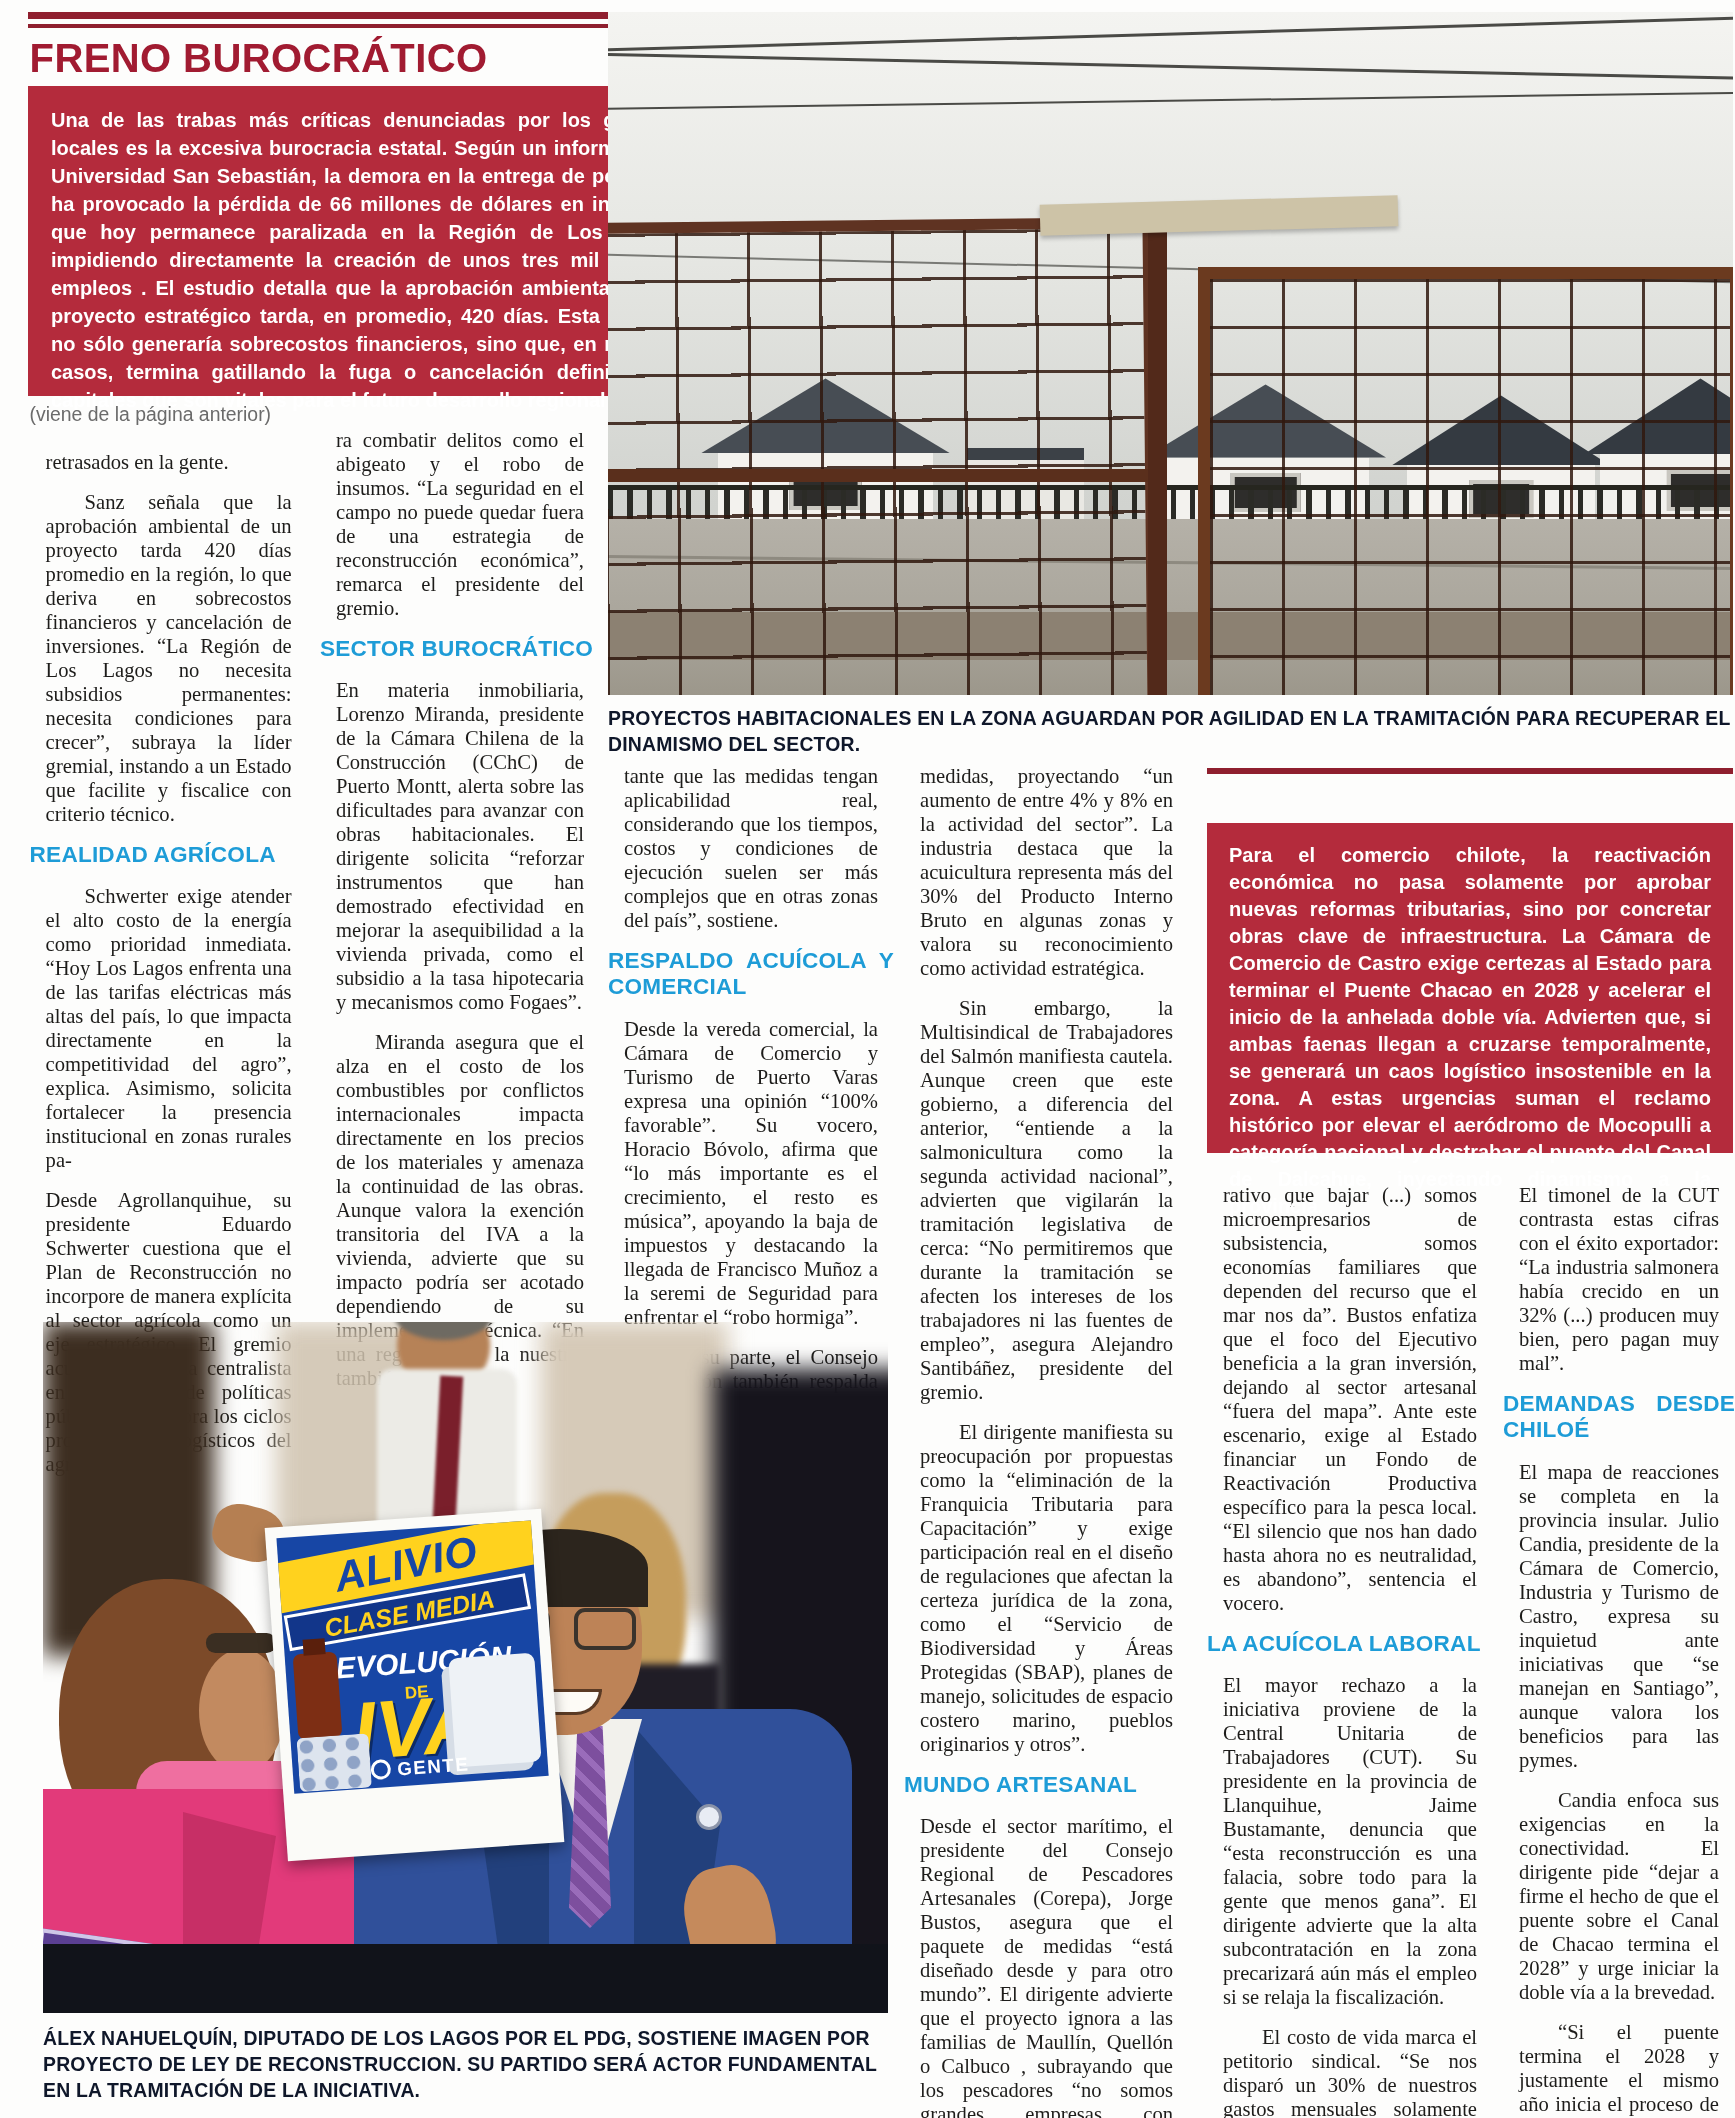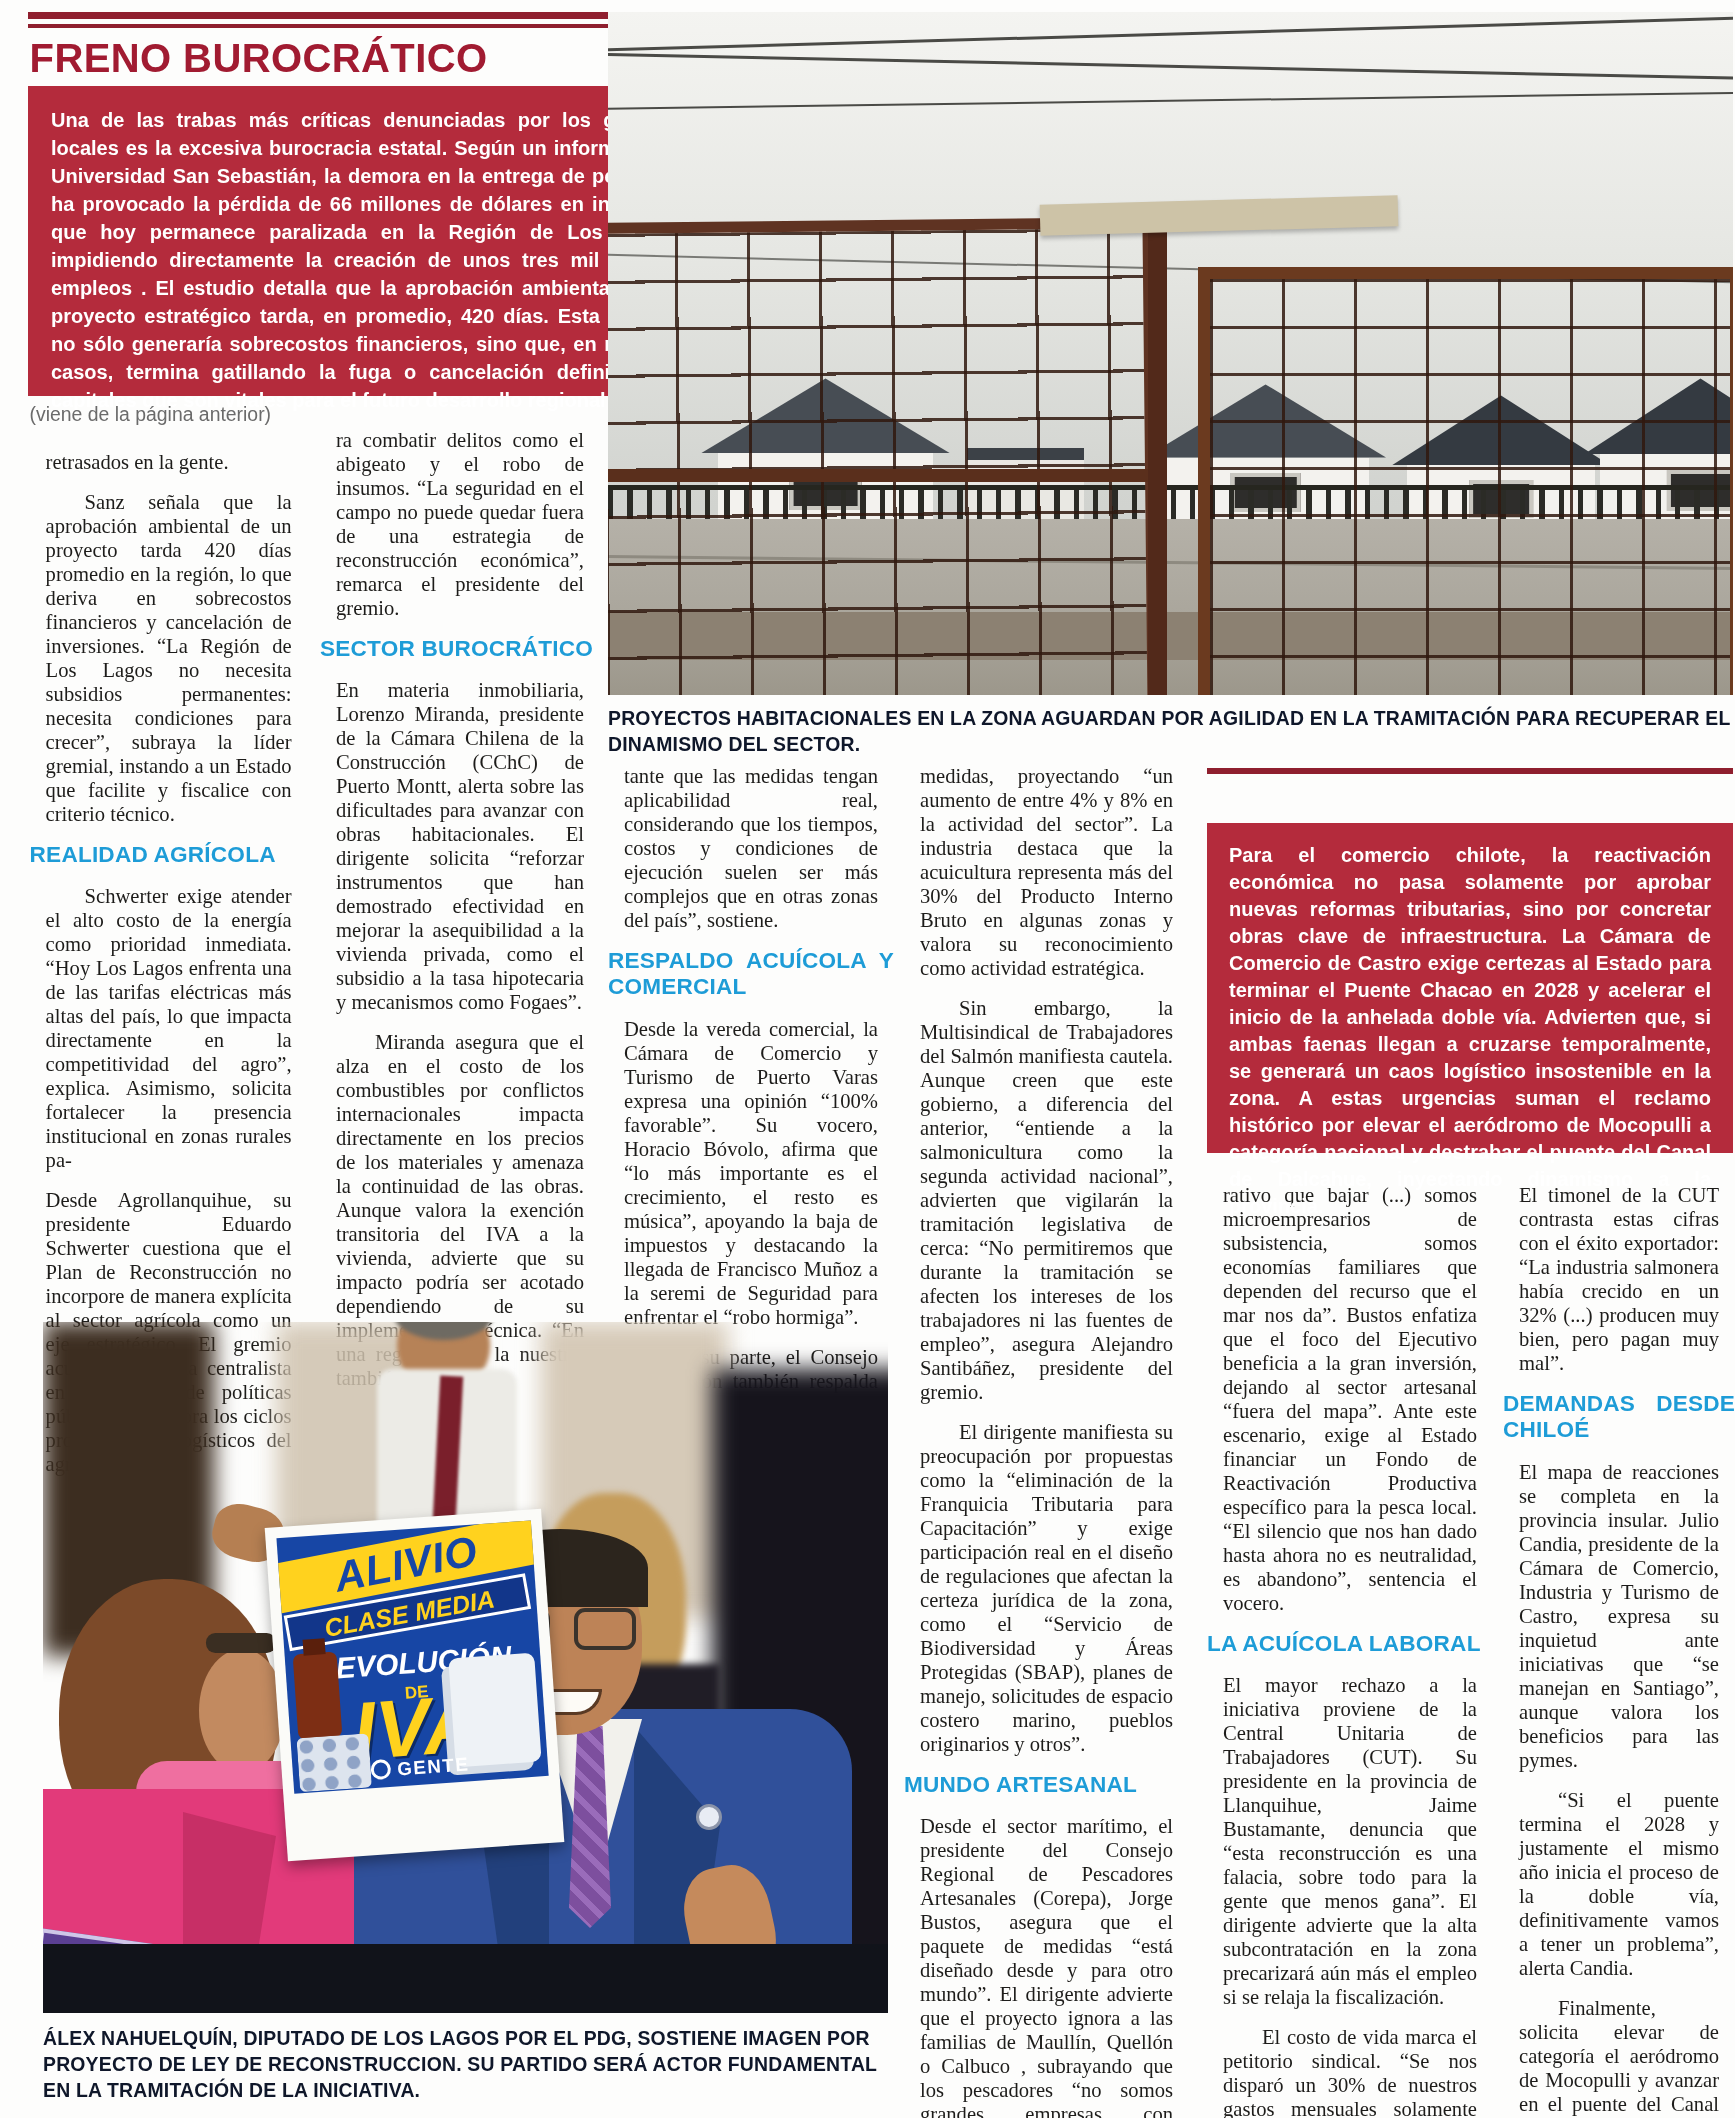--- a/index.html
+++ b/index.html
@@ -219,20 +219,21 @@
   <div class="col" id="col5">
       <p class="para">rativo que bajar (...) somos microempresarios de subsistencia, somos economías familiares que dependen del recurso que el mar nos da”. Bustos enfatiza que el foco del Ejecutivo beneficia a la gran inversión, dejando al sector artesanal “fuera del mapa”. Ante este escenario, exige al Estado financiar un Fondo de Reactivación Productiva específico para la pesca local. “El silencio que nos han dado hasta ahora no es neutralidad, es abandono”, sentencia el vocero.</p>
       <h3 class="colhead">LA ACUÍCOLA LABORAL</h3>
       <p class="para">El mayor rechazo  a la iniciativa proviene de la Central Unitaria de Trabajadores (CUT). Su presidente en la provincia de Llanquihue, Jaime Bustamante, denuncia que “esta reconstrucción es una falacia, sobre todo para la gente que menos gana”. El dirigente advierte que la alta subcontratación en la zona precarizará aún más el empleo si se relaja la fiscalización.</p>
       <p class="para ind">El costo de vida marca el petitorio sindical. “Se nos disparó un 30% de nuestros gastos mensuales solamente con el alza de la bencina”, asegura.</p>
     </div>
   <div class="col" id="col6">
       <p class="para">El timonel de la CUT contrasta estas cifras con el éxito exportador: “La industria salmonera había crecido en un 32% (...) producen muy bien, pero pagan muy mal”.</p>
       <h3 class="colhead">DEMANDAS DESDE CHILOÉ</h3>
       <p class="para">El mapa de reacciones se completa en la provincia insular. Julio Candia, presidente de la Cámara de Comercio, Industria y Turismo de Castro, expresa su inquietud ante iniciativas que “se manejan en Santiago”, aunque valora los beneficios para las pymes.</p>
+      <p class="para ind">Candia enfoca sus exigencias en la conectividad. El dirigente pide “dejar a firme el hecho de que el puente sobre el Canal de Chacao termina el 2028” y urge iniciar la doble vía a la brevedad.</p>
       <p class="para ind">“Si el puente termina el 2028 y justamente el mismo año inicia el proceso de la doble vía, definitivamente vamos a tener un problema”, alerta Candia.</p>
       <p class="para ind">Finalmente, solicita elevar de categoría el aeródromo de Mocopulli y avanzar en el puente del Canal de Dalcahue para dinamizar la economía chilota.</p>
     </div>
 
   <figure class="photo-top">
     <div class="pt-sky"></div>
     <div class="wire w1"></div>
     <div class="wire w2"></div>
     <div class="wire w3"></div>
     <div class="wire w4"></div>

